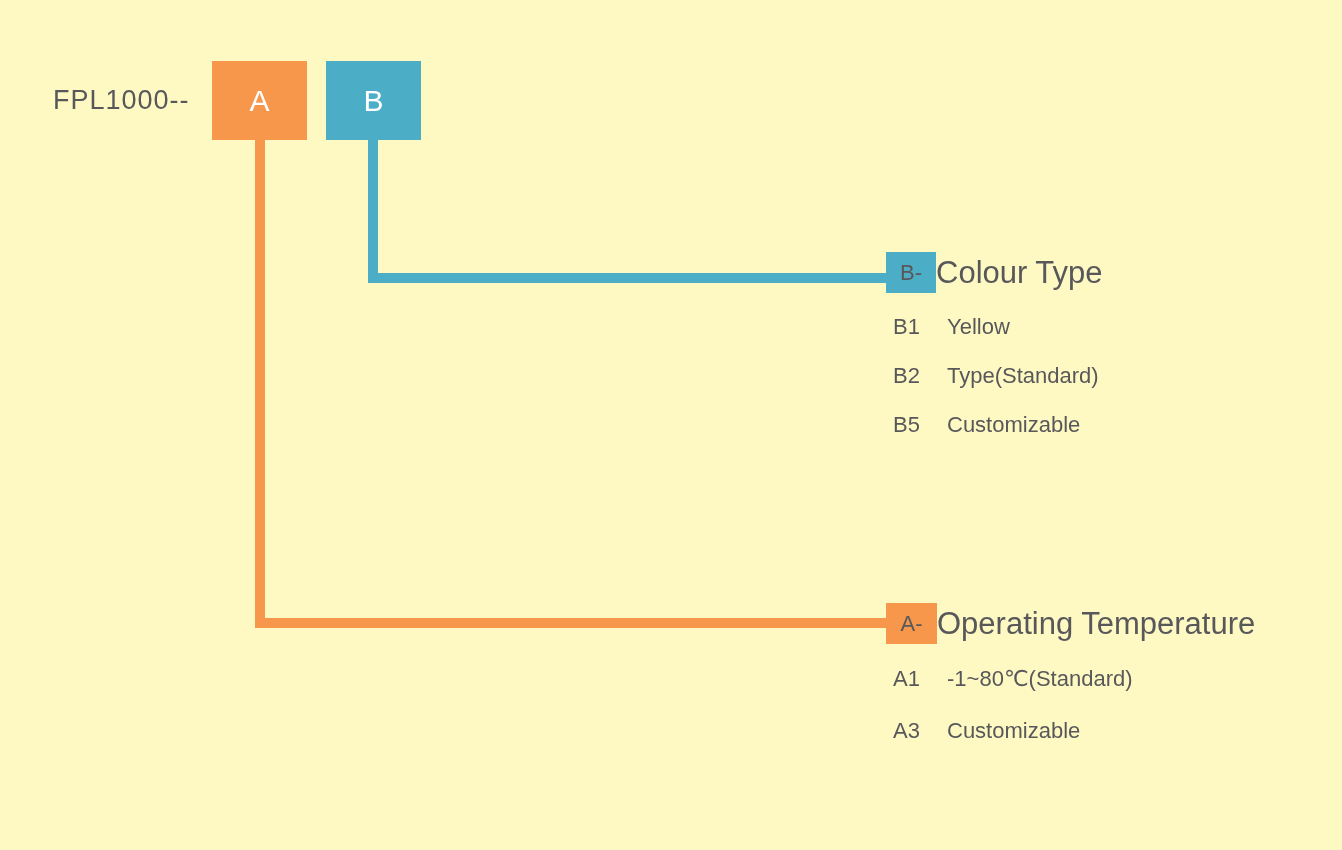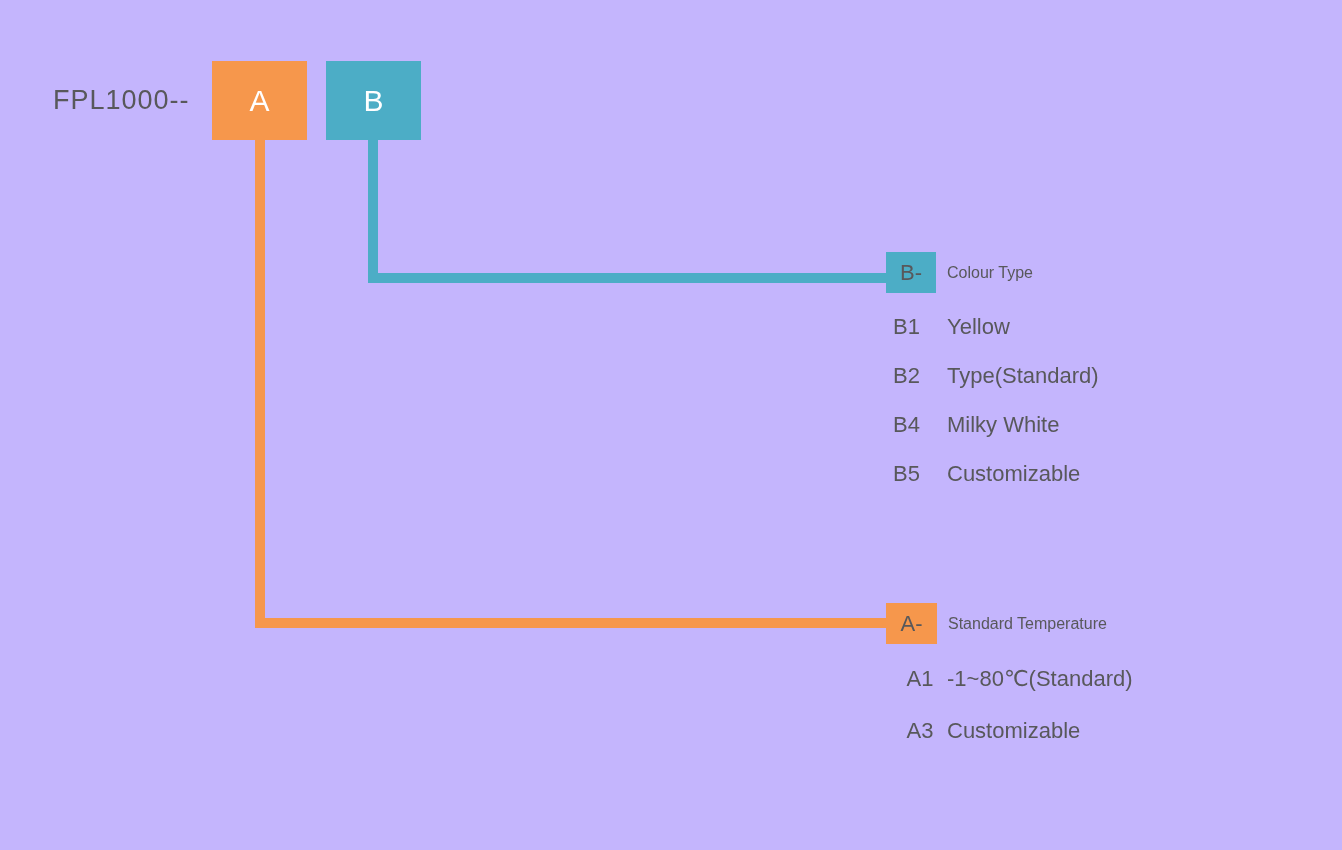--- a/index.html
+++ b/index.html
@@ -4,21 +4,21 @@
 <style>
   html, body {
     margin: 0;
     padding: 0;
     background: #ffffff;
   }
   .canvas {
     position: relative;
     width: 1342px;
     height: 850px;
-    background: #c4b5fd;
+    background: #fef9c3;
     overflow: hidden;
     font-family: "Liberation Sans", "DejaVu Sans", sans-serif;
     color: #58585B;
   }
 
   
   .prefix {
     position: absolute;
     left: 53px;
     top: 85px;
@@ -72,36 +72,35 @@
     display: flex;
     align-items: center;
     justify-content: center;
     font-size: 22px;
     color: #58585B;
     flex: 0 0 auto;
   }
   .tag-teal   { background: #4CADC6; width: 50px; }
   .tag-orange { background: #F6974C; width: 51px; }
   .legend-title {
-    margin-left: 11px;
-    font-size: 16px;
+    font-size: 31px;
     color: #58585B;
   }
 
   .options { padding-left: 7px; }
   .legend-b .options { margin-top: 9px; }
   .legend-a .options { margin-top: 9px; }
   .option-row {
     display: flex;
     align-items: center;
     font-size: 22px;
     color: #58585B;
   }
   .legend-b .option-row { height: 49px; }
-  .legend-a .option-row { height: 52px; text-align: center; }
+  .legend-a .option-row { height: 52px; }
   .option-code {
     width: 54px;
     flex: 0 0 auto;
   }
   .option-label { }
 </style>
 </head>
 <body>
 
 <div class="canvas">
@@ -129,34 +128,30 @@
     <div class="options">
       <div class="option-row">
         <span class="option-code">B1</span>
         <span class="option-label">Yellow</span>
       </div>
       <div class="option-row">
         <span class="option-code">B2</span>
         <span class="option-label">Type(Standard)</span>
       </div>
       <div class="option-row">
-        <span class="option-code">B4</span>
-        <span class="option-label">Milky White</span>
-      </div>
-      <div class="option-row">
         <span class="option-code">B5</span>
         <span class="option-label">Customizable</span>
       </div>
     </div>
   </div>
 
   <div class="legend legend-a">
     <div class="legend-header">
       <span class="tag tag-orange">A-</span>
-      <span class="legend-title">Standard Temperature</span>
+      <span class="legend-title">Operating Temperature</span>
     </div>
     <div class="options">
       <div class="option-row">
         <span class="option-code">A1</span>
         <span class="option-label">-1~80℃(Standard)</span>
       </div>
       <div class="option-row">
         <span class="option-code">A3</span>
         <span class="option-label">Customizable</span>
       </div>

